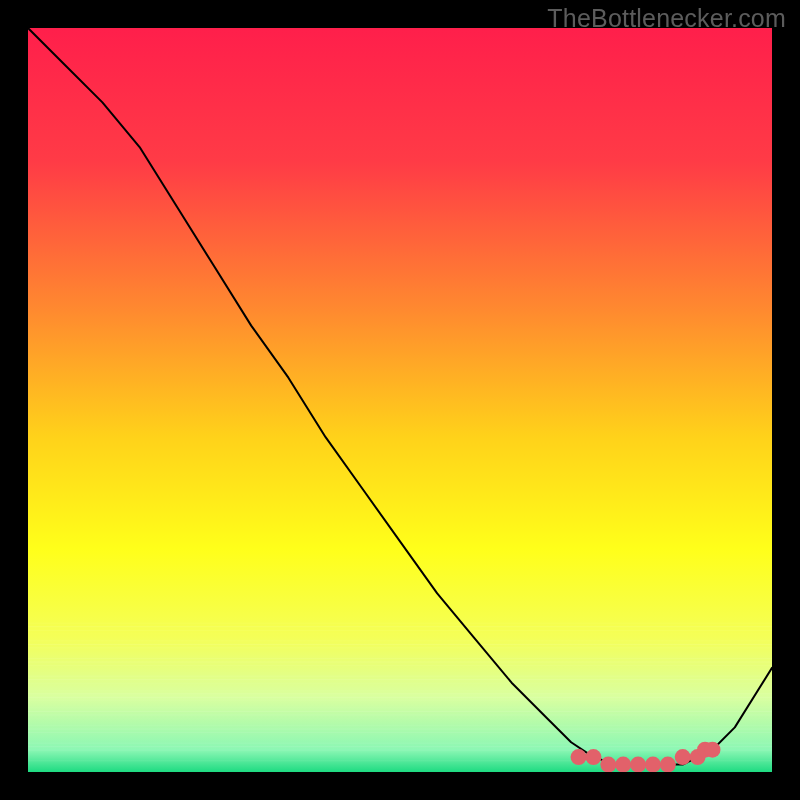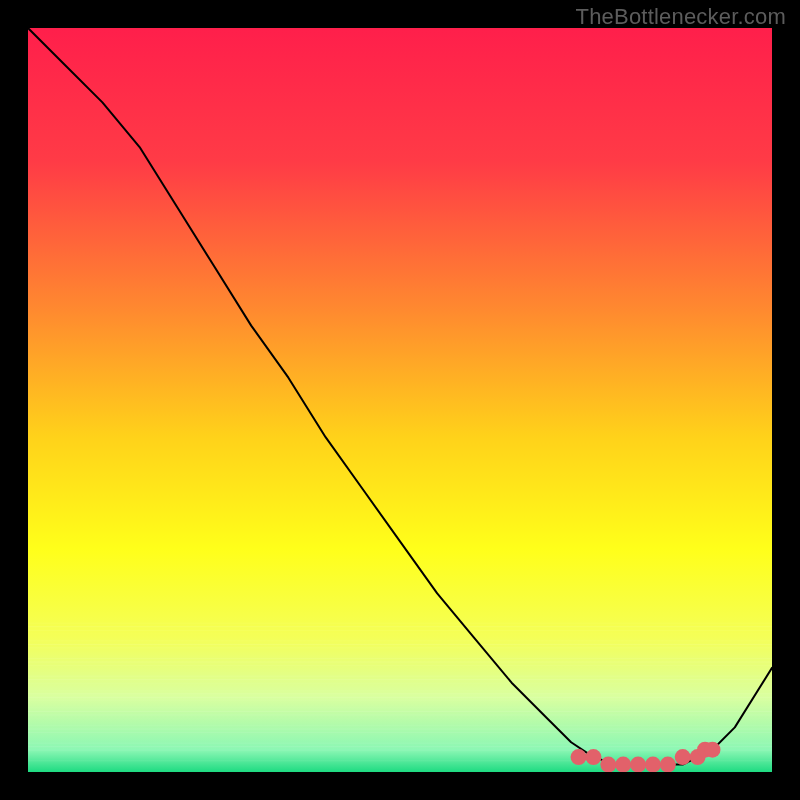--- a/index.html
+++ b/index.html
@@ -15,21 +15,21 @@
     position: relative;
     width: 800px;
     height: 800px;
     background: #000;
   }
   .watermark {
     position: absolute;
     top: 4px;
     right: 14px;
     color: #5c5c5c;
-    font-size: 22px;
+    font-size: 25px;
     letter-spacing: 0.2px;
     font-weight: 400;
     z-index: 10;
   }
   .plot {
     position: absolute;
     left: 28px;
     top: 28px;
     width: 744px;
     height: 744px;

